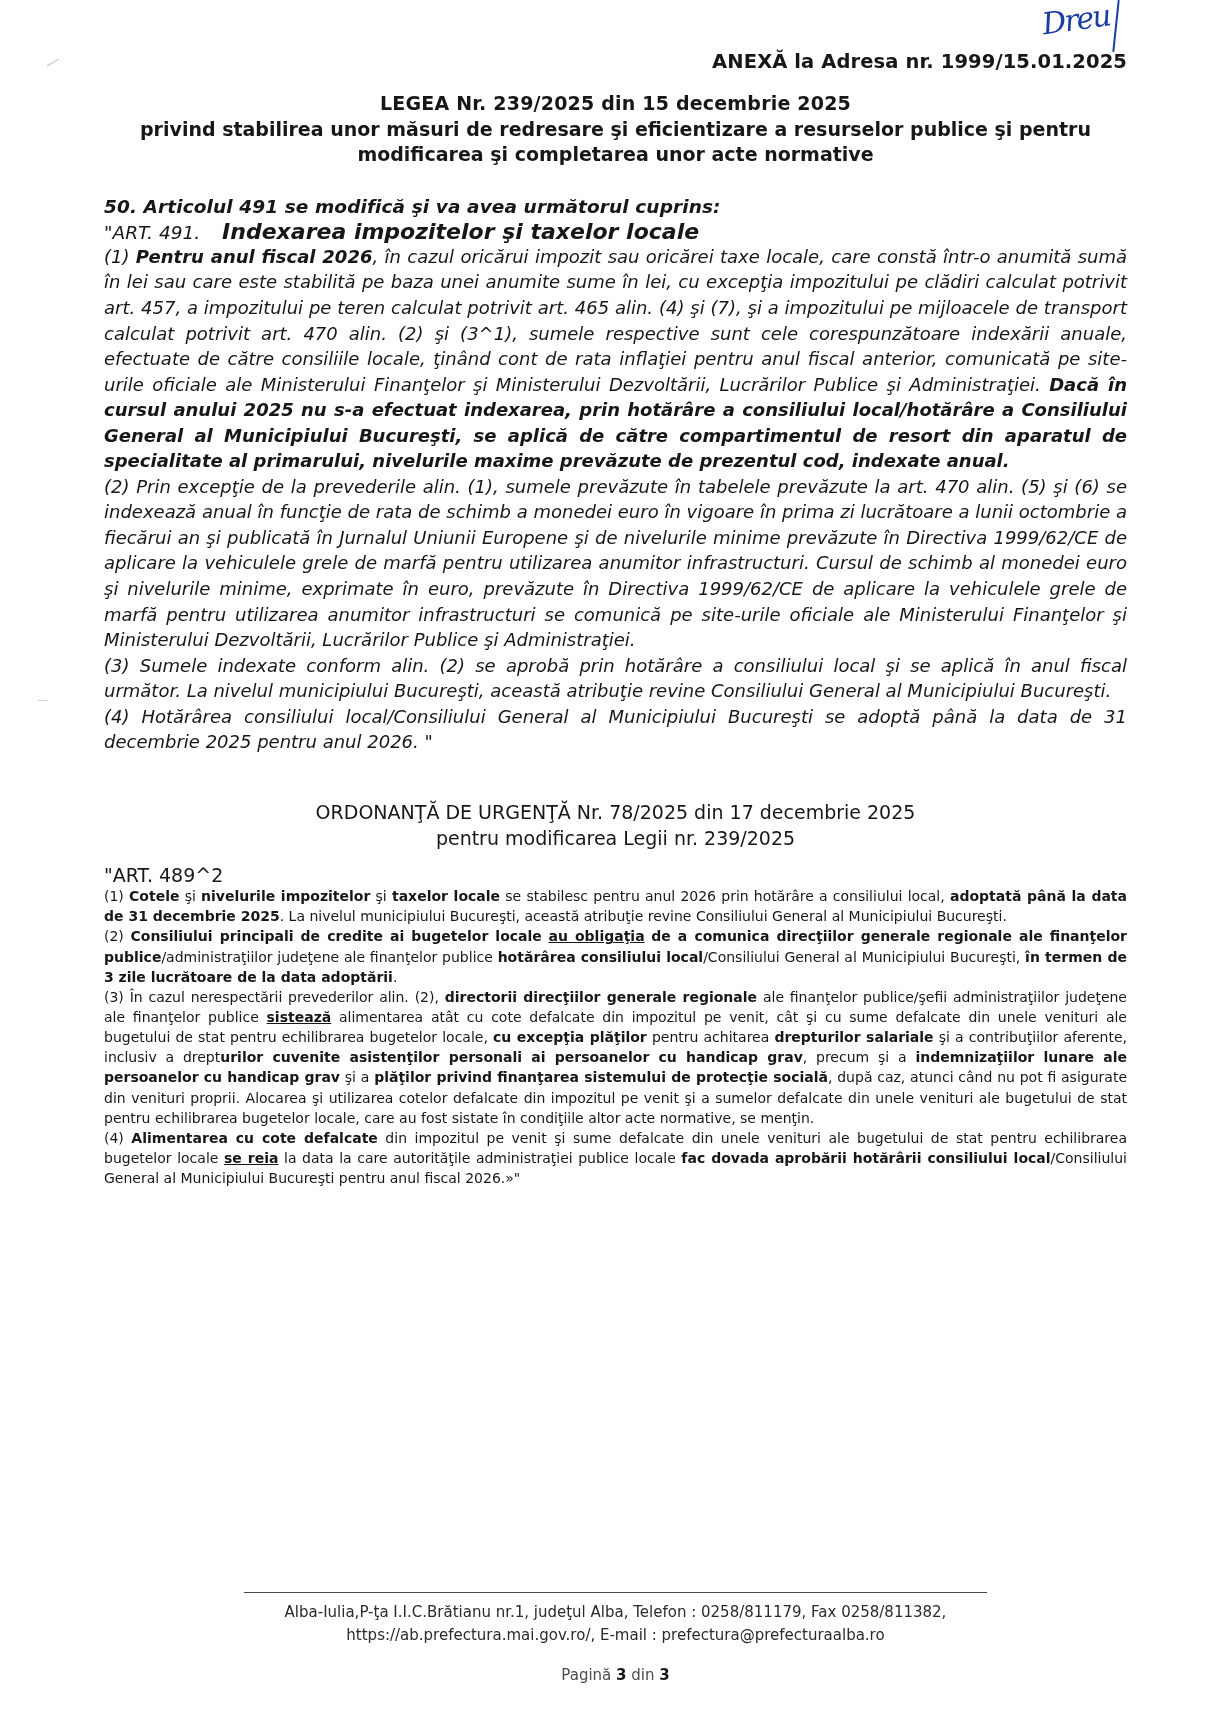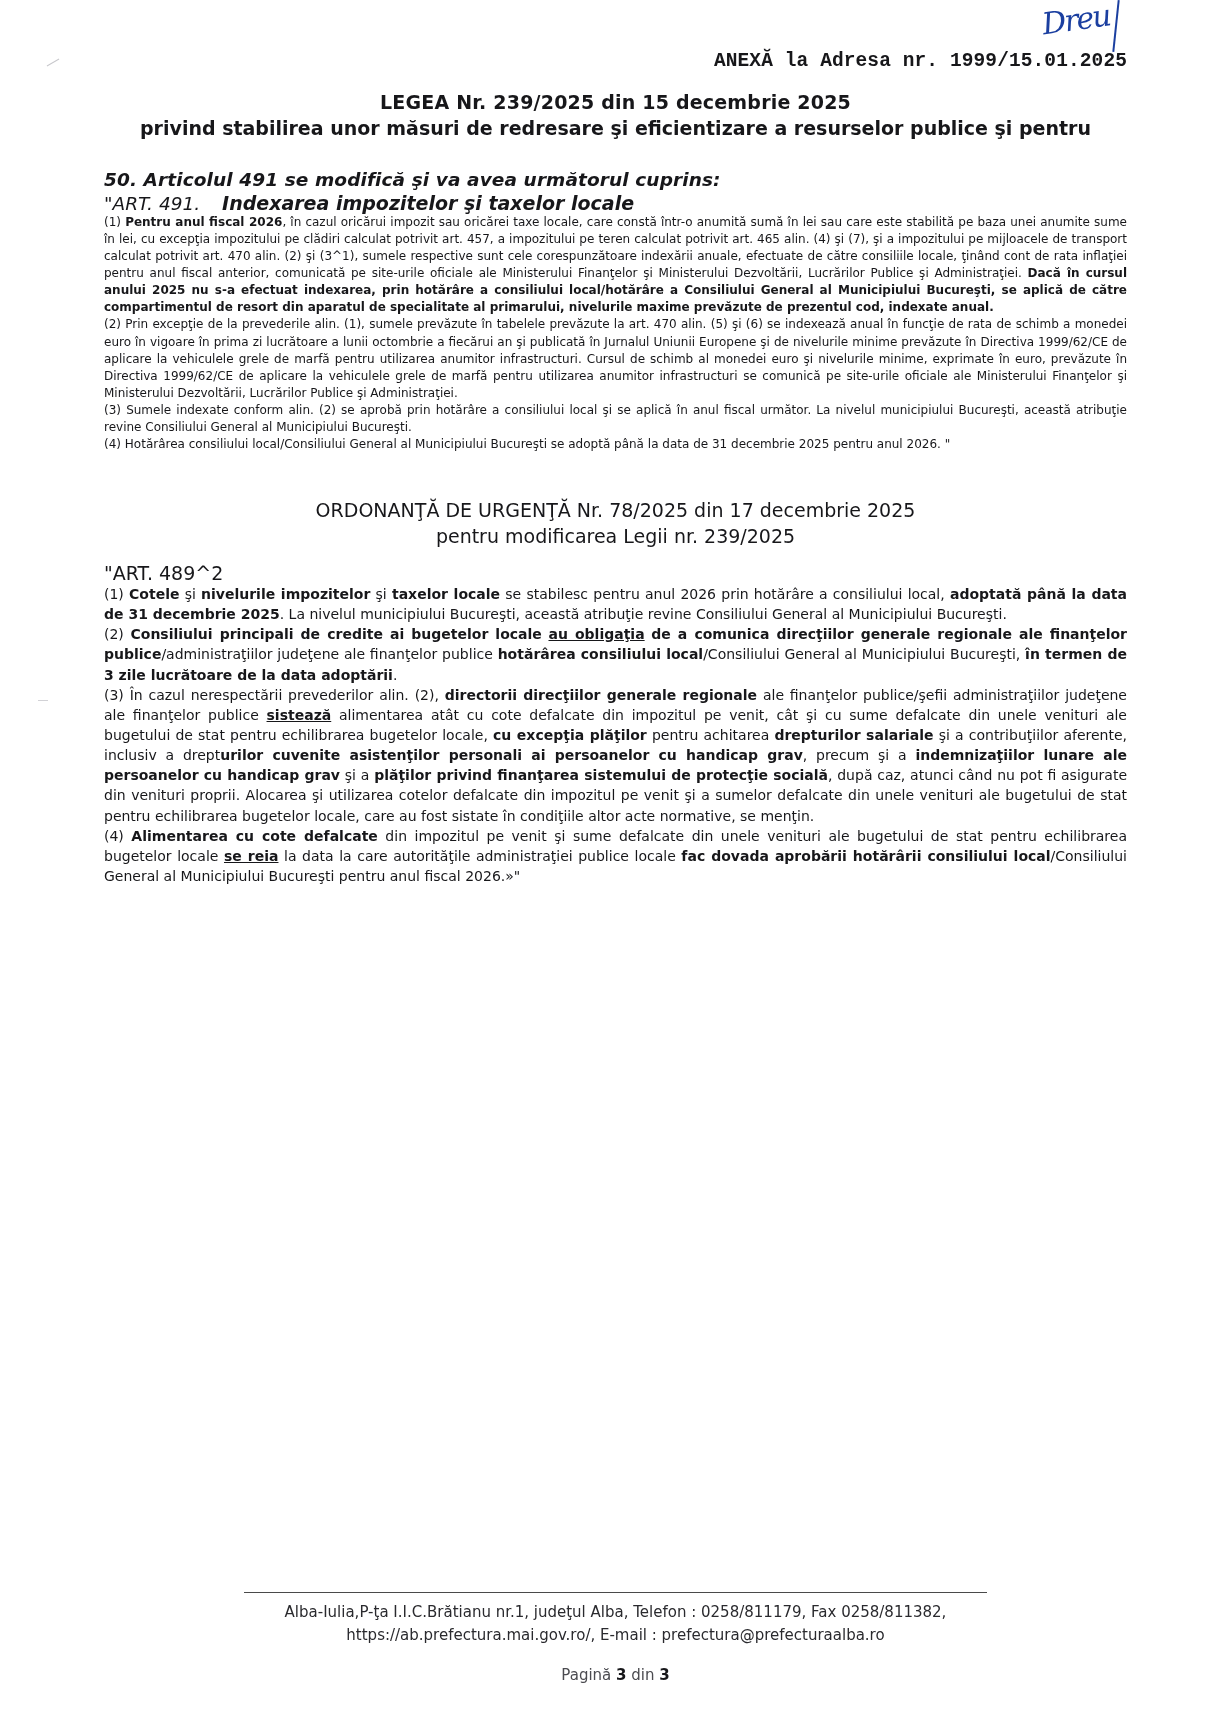--- a/index.html
+++ b/index.html
@@ -45,21 +45,20 @@
     left: 104px;
     right: 78px;
     top: 50px;
   }
   .anexa {
     text-align: right;
     font-weight: bold;
     font-size: 19.5px;
     letter-spacing: 0.1px;
     margin-bottom: 18px;
-    font-family: Liberation Mono, monospace;
   }
   .law-title {
     text-align: center;
     font-weight: bold;
     font-size: 19px;
     line-height: 1.35;
     margin-top: 8px;
   }
   .law-title .ln1 { letter-spacing: 0.2px; }
   .law-title .ln2 { }
@@ -72,25 +71,26 @@
     letter-spacing: 0.1px;
   }
   .art-line {
     font-style: italic;
     font-size: 18.5px;
     margin-top: 2px;
   }
   .art-line .art-label { font-weight: normal; }
   .art-line .art-title {
     font-weight: bold;
-    font-size: 19px;
+    font-size: 22px;
     margin-left: 22px;
   }
   p.it {
-    font-size: 12px;
+    font-style: italic;
+    font-size: 18px;
     line-height: 1.42;
     text-align: justify;
     margin: 0;
     text-justify: inter-word;
   }
   p.it b { font-weight: bold; }
   .oug-title {
     text-align: center;
     font-weight: normal;
     font-size: 19px;
@@ -161,20 +161,21 @@
   <div class="signature">Dreu</div>
   <div class="sig-stroke"></div>
 
   <div class="content">
 
     <div class="anexa">ANEXĂ la Adresa nr. 1999/15.01.2025</div>
 
     <div class="law-title">
       <div class="ln1">LEGEA  Nr. 239/2025 din 15 decembrie 2025</div>
       <div class="ln2">privind stabilirea unor măsuri de redresare şi eficientizare a resurselor publice şi pentru</div>
+      <div class="ln3">modificarea şi completarea unor acte normative</div>
     </div>
 
     <div class="sec-head">50. Articolul 491 se modifică şi va avea următorul cuprins:</div>
 
     <div class="art-line">
       <span class="art-label">"ART. 491.</span><span class="art-title">Indexarea impozitelor şi taxelor locale</span>
     </div>
 
     <p class="it"><span>(1) <b>Pentru anul fiscal 2026</b>, în cazul oricărui impozit sau oricărei taxe locale, care constă într-o anumită sumă în lei sau care este stabilită pe baza unei anumite sume în lei, cu excepţia impozitului pe clădiri calculat potrivit art. 457, a impozitului pe teren calculat potrivit art. 465 alin. (4) şi (7), şi a impozitului pe mijloacele de transport calculat potrivit art. 470 alin. (2) şi (3^1), sumele respective sunt cele corespunzătoare indexării anuale, efectuate de către consiliile locale, ţinând cont de rata inflaţiei pentru anul fiscal anterior, comunicată pe site-urile oficiale ale Ministerului Finanţelor şi Ministerului Dezvoltării, Lucrărilor Publice şi Administraţiei. <b>Dacă în cursul anului 2025 nu s-a efectuat indexarea, prin hotărâre a consiliului local/hotărâre a Consiliului General al Municipiului Bucureşti, se aplică de către compartimentul de resort din aparatul de specialitate al primarului, nivelurile maxime prevăzute de prezentul cod, indexate anual.</b></span></p>
     <p class="it"><span>(2) Prin excepţie de la prevederile alin. (1), sumele prevăzute în tabelele prevăzute la art. 470 alin. (5) şi (6) se indexează anual în funcţie de rata de schimb a monedei euro în vigoare în prima zi lucrătoare a lunii octombrie a fiecărui an şi publicată în Jurnalul Uniunii Europene şi de nivelurile minime prevăzute în Directiva 1999/62/CE de aplicare la vehiculele grele de marfă pentru utilizarea anumitor infrastructuri. Cursul de schimb al monedei euro şi nivelurile minime, exprimate în euro, prevăzute în Directiva 1999/62/CE de aplicare la vehiculele grele de marfă pentru utilizarea anumitor infrastructuri se comunică pe site-urile oficiale ale Ministerului Finanţelor şi Ministerului Dezvoltării, Lucrărilor Publice şi Administraţiei.</span></p>

